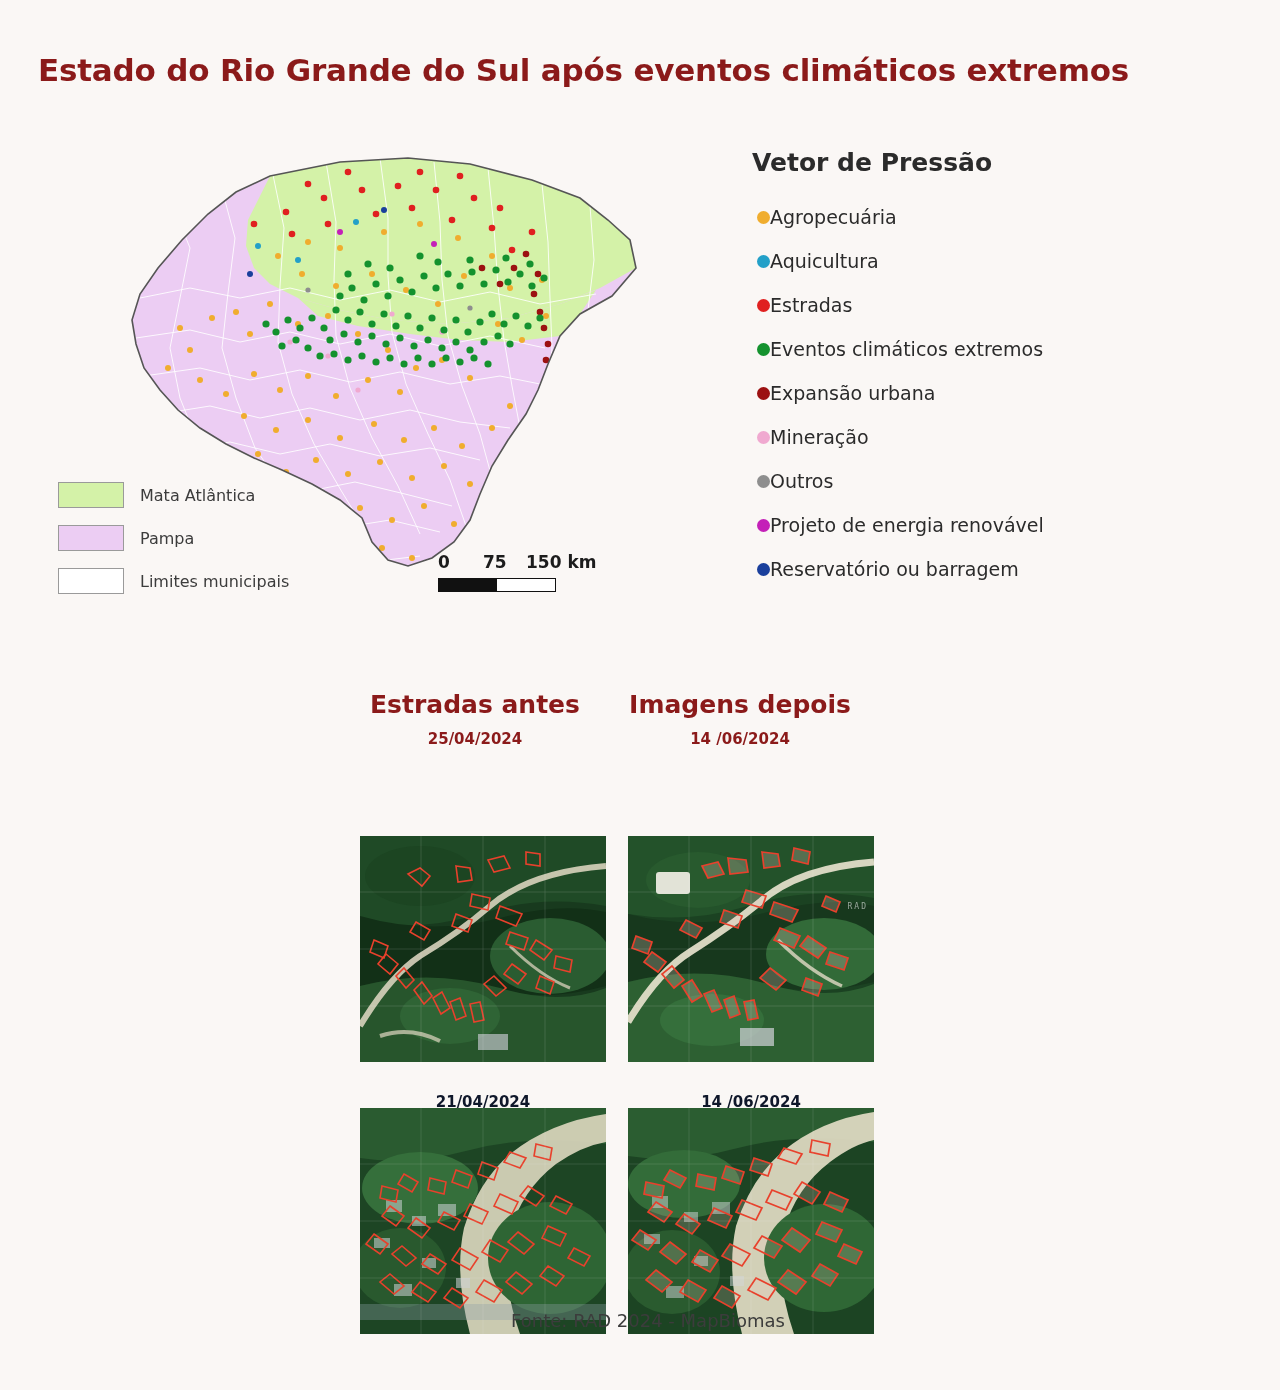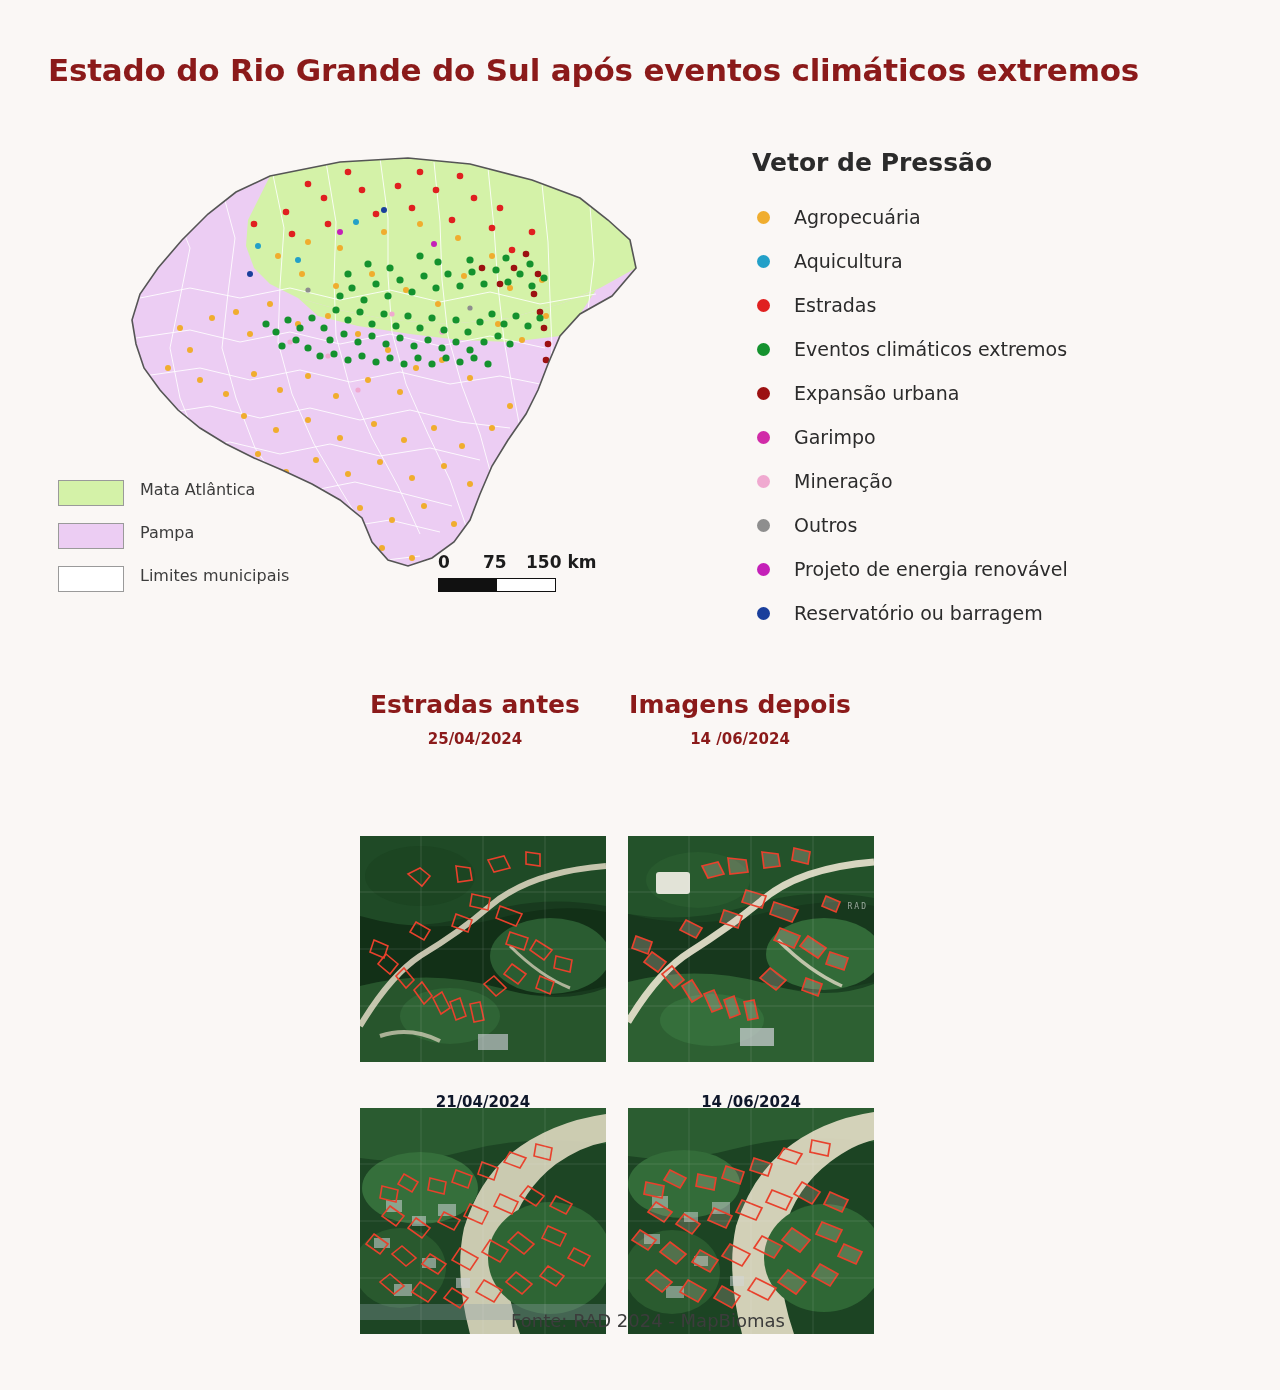--- a/index.html
+++ b/index.html
@@ -11,21 +11,21 @@
     width: 1280px;
     height: 1390px;
     position: relative;
     font-family: "DejaVu Sans", sans-serif;
     color: #2b2b2b;
     overflow: hidden;
   }
   
   .page-title {
     position: absolute;
-    left: 48px;
+    left: 38px;
     top: 52px;
     font-size: 31px;
     font-weight: bold;
     color: #8b1a1a;
     letter-spacing: -0.2px;
     white-space: nowrap;
   }
 
   
   .map-block {
@@ -46,21 +46,21 @@
 
   
   .biome-legend {
     position: absolute;
     left: 18px;
     top: 352px;
     width: 300px;
   }
   .biome-row {
     display: flex;
-    align-items: flex-start;
+    align-items: center;
     height: 30px;
     margin-bottom: 13px;
   }
   .biome-swatch {
     width: 66px;
     height: 26px;
     border: 1px solid #9a9a9a;
     box-sizing: border-box;
     flex: 0 0 auto;
   }
@@ -124,21 +124,20 @@
     height: 44px;
   }
   .vector-dot {
     width: 13px;
     height: 13px;
     border-radius: 50%;
     flex: 0 0 auto;
     margin-left: 5px;
   }
   .vector-label {
-    margin-left: 24px;
     font-size: 19px;
     color: #2b2b2b;
   }
 
   
   .images-section {
     position: absolute;
     left: 350px;
     top: 690px;
     width: 560px;
@@ -539,24 +538,20 @@
   </div>
   <div class="vector-row">
     <span class="vector-dot" style="background:#14922e"></span>
     <span class="vector-label">Eventos climáticos extremos</span>
   </div>
   <div class="vector-row">
     <span class="vector-dot" style="background:#9c1111"></span>
     <span class="vector-label">Expansão urbana</span>
   </div>
   <div class="vector-row">
-    <span class="vector-dot" style="background:#d12ba8"></span>
-    <span class="vector-label">Garimpo</span>
-  </div>
-  <div class="vector-row">
     <span class="vector-dot" style="background:#f0a9d0"></span>
     <span class="vector-label">Mineração</span>
   </div>
   <div class="vector-row">
     <span class="vector-dot" style="background:#8e8e8e"></span>
     <span class="vector-label">Outros</span>
   </div>
   <div class="vector-row">
     <span class="vector-dot" style="background:#c420b8"></span>
     <span class="vector-label">Projeto de energia renovável</span>

